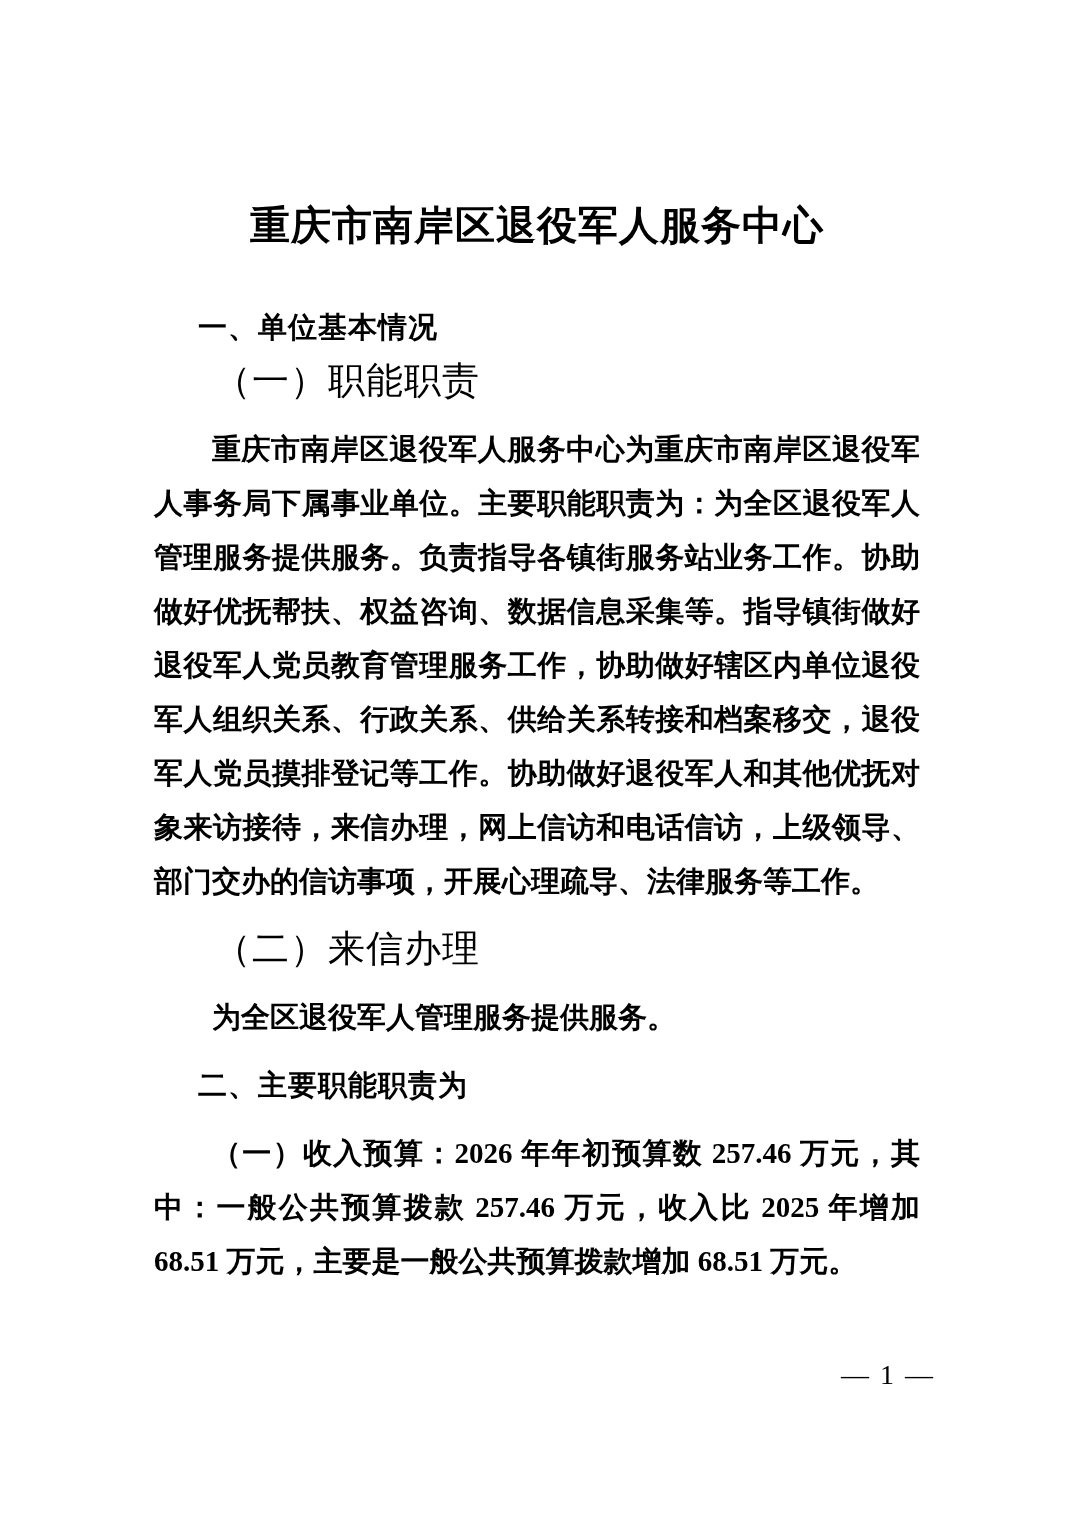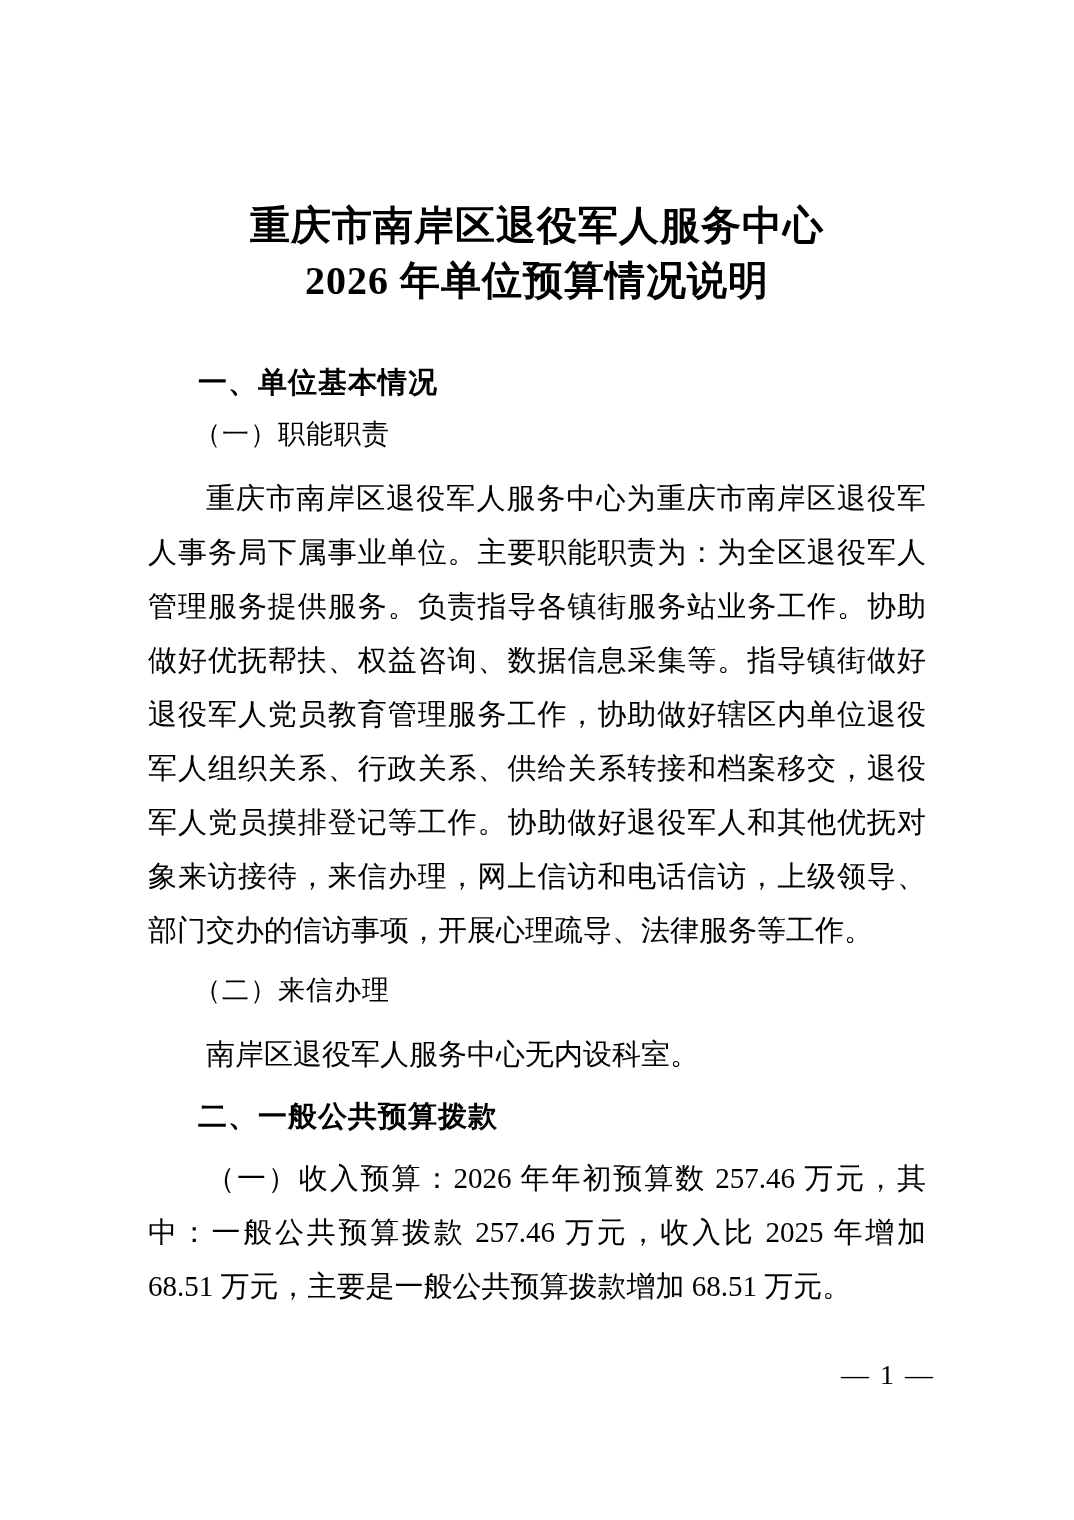--- a/index.html
+++ b/index.html
@@ -35,34 +35,34 @@
   .sec-heading {
     font-family: Liberation Serif, serif;
     font-weight: 700;
     font-size: 29px;
     line-height: 54px;
     margin: 0;
     text-indent: 2em;
     letter-spacing: 1px;
   }
   .sub-heading {
-    font-family: Liberation Mono, monospace;
+    font-family: Liberation Serif, serif;
     font-weight: 400;
-    font-size: 27px;
+    font-size: 37px;
     line-height: 54px;
     margin: 0;
     text-indent: 2em;
     letter-spacing: 1px;
   }
   .para {
     font-family: "Liberation Serif", serif;
-    font-weight: 400;
+    font-weight: 700;
     font-size: 29px;
     line-height: 54px;
-    margin: 8px;
+    margin: 14px;
     text-indent: 2em;
     text-align: justify;
     text-justify: inter-character;
   }
   .page-number {
     position: absolute;
     top: 1348px;
     right: 139px;
     font-family: "Liberation Serif", serif;
     font-size: 28px;
@@ -70,36 +70,35 @@
     letter-spacing: 2px;
   }
 </style>
 </head>
 <body>
 
 <div class="page">
 
   <h1 class="doc-title">
     <span class="title-line">重庆市南岸区退役军人服务中心</span>
-    <span class="title-line">2026 年单位预算情况说明</span>
   </h1>
 
   <div class="doc-body">
 
     <h2 class="sec-heading">一、单位基本情况</h2>
 
     <h3 class="sub-heading">（一）职能职责</h3>
 
     <p class="para">重庆市南岸区退役军人服务中心为重庆市南岸区退役军人事务局下属事业单位。主要职能职责为：为全区退役军人管理服务提供服务。负责指导各镇街服务站业务工作。协助做好优抚帮扶、权益咨询、数据信息采集等。指导镇街做好退役军人党员教育管理服务工作，协助做好辖区内单位退役军人组织关系、行政关系、供给关系转接和档案移交，退役军人党员摸排登记等工作。协助做好退役军人和其他优抚对象来访接待，来信办理，网上信访和电话信访，上级领导、部门交办的信访事项，开展心理疏导、法律服务等工作。</p>
 
     <h3 class="sub-heading">（二）来信办理</h3>
 
-    <p class="para">南岸区退役军人服务中心无内设科室。</p>
+    <p class="para">为全区退役军人管理服务提供服务。</p>
 
-    <h2 class="sec-heading">二、一般公共预算拨款</h2>
+    <h2 class="sec-heading">二、主要职能职责为</h2>
 
     <p class="para">（一）收入预算：2026 年年初预算数 257.46 万元，其中：一般公共预算拨款 257.46 万元，收入比 2025 年增加 68.51 万元，主要是一般公共预算拨款增加 68.51 万元。</p>
 
 
   </div>
 
   <div class="page-number">— 1 —</div>
 
 </div>
 

